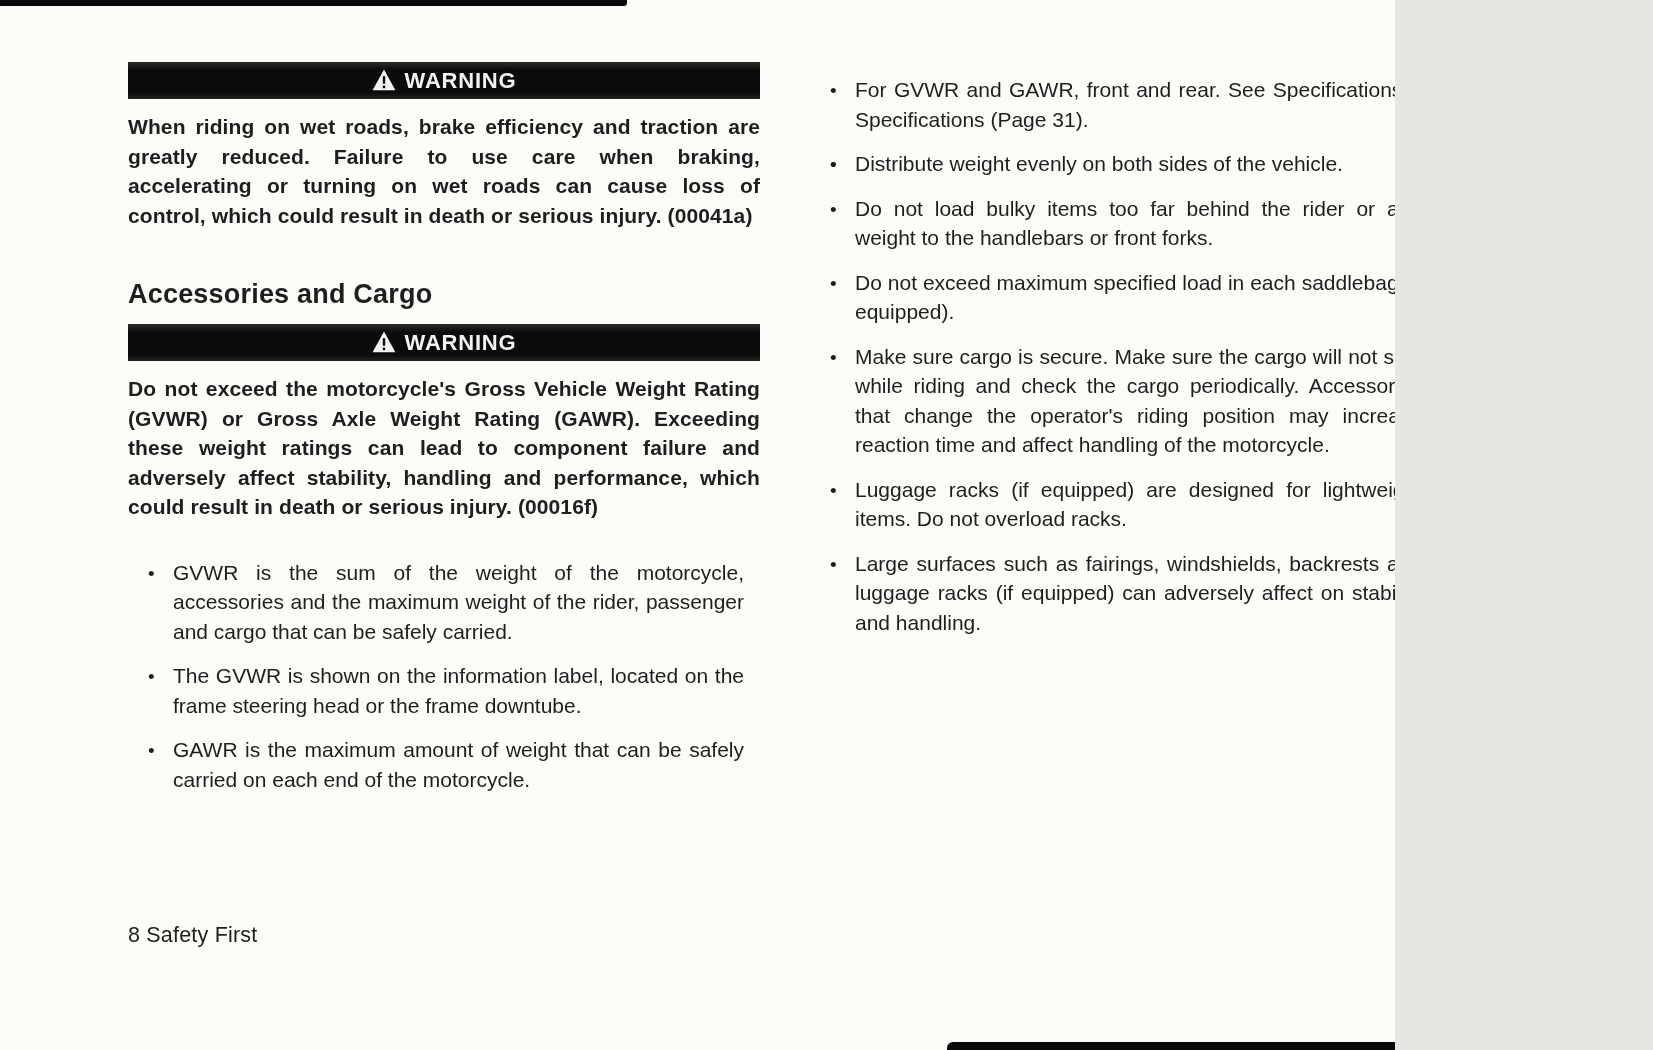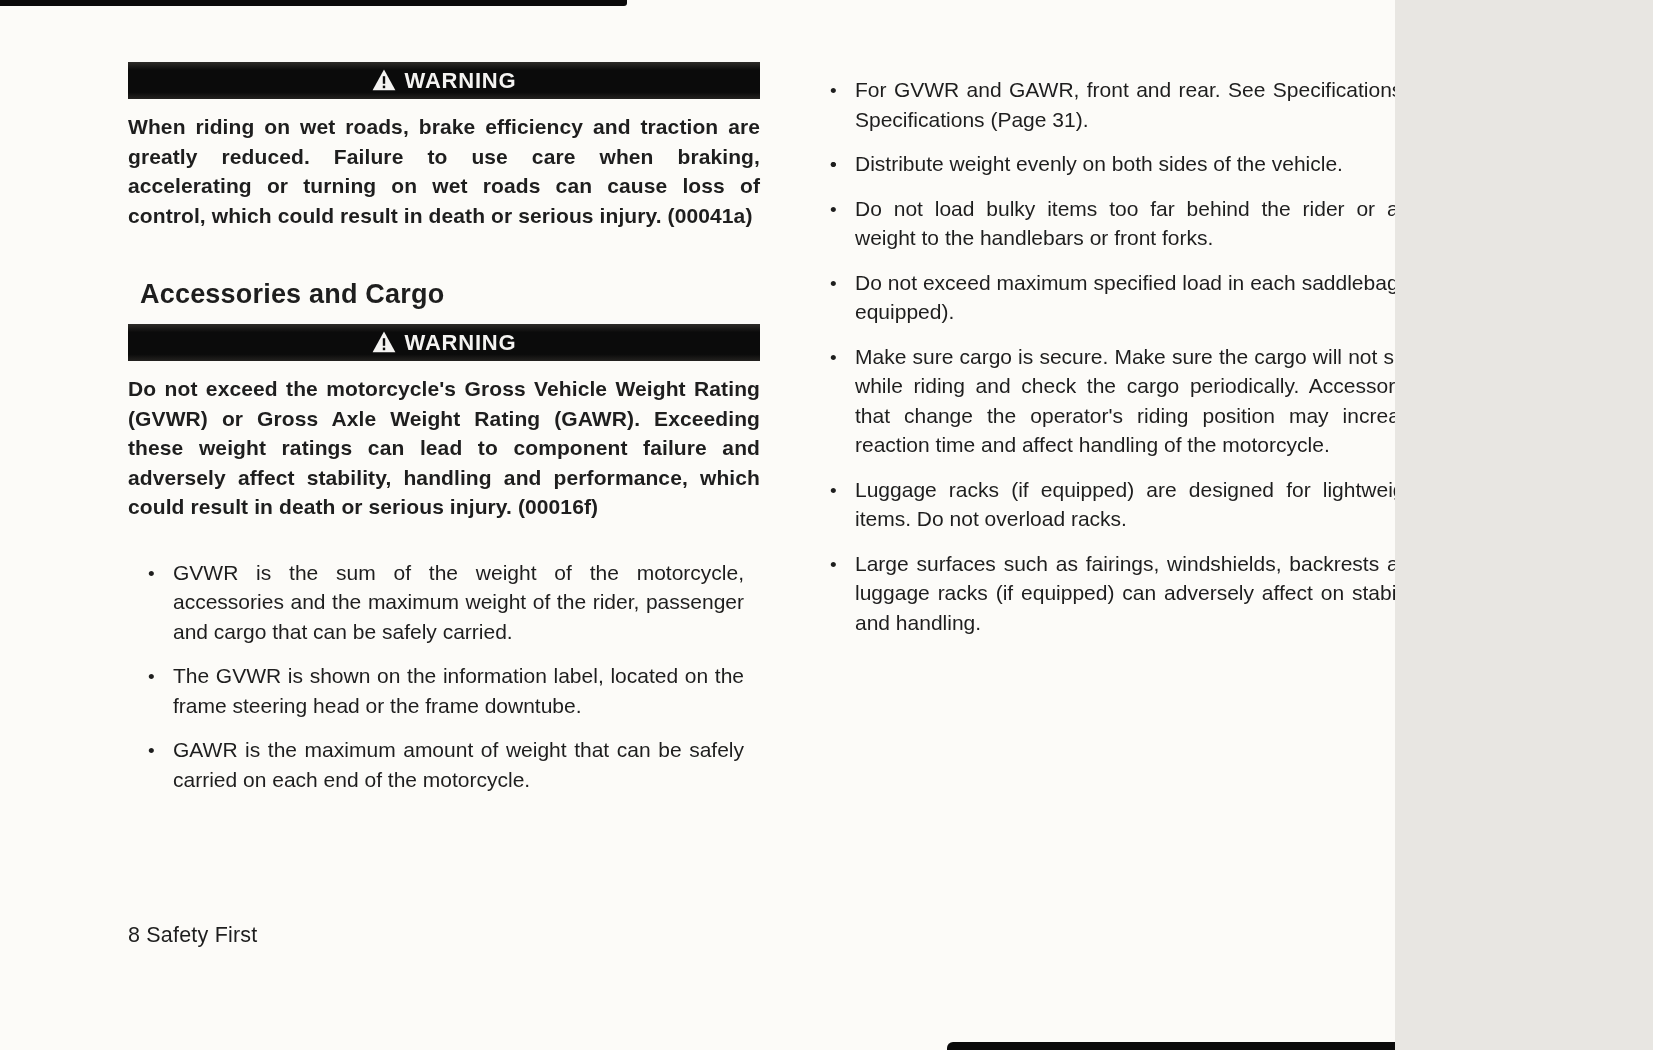--- a/index.html
+++ b/index.html
@@ -58,21 +58,21 @@
   .tri { width: 24px; height: 22px; display: block; margin-top: -1px; }
   .warn-par {
     margin: 13px 0 0 0;
     font-size: 21px;
     line-height: 29.5px;
     font-weight: bold;
     text-align: justify;
     letter-spacing: 0.1px;
   }
   .section-heading {
-    margin: 49px 0 0 12px;
+    margin: 49px 0 0 0;
     font-size: 27px;
     font-weight: bold;
     letter-spacing: 0.2px;
   }
   .banner-2 { margin-top: 14px; }
   .bullet-list {
     list-style: none;
     margin: 16px;
     padding: 0;
   }

